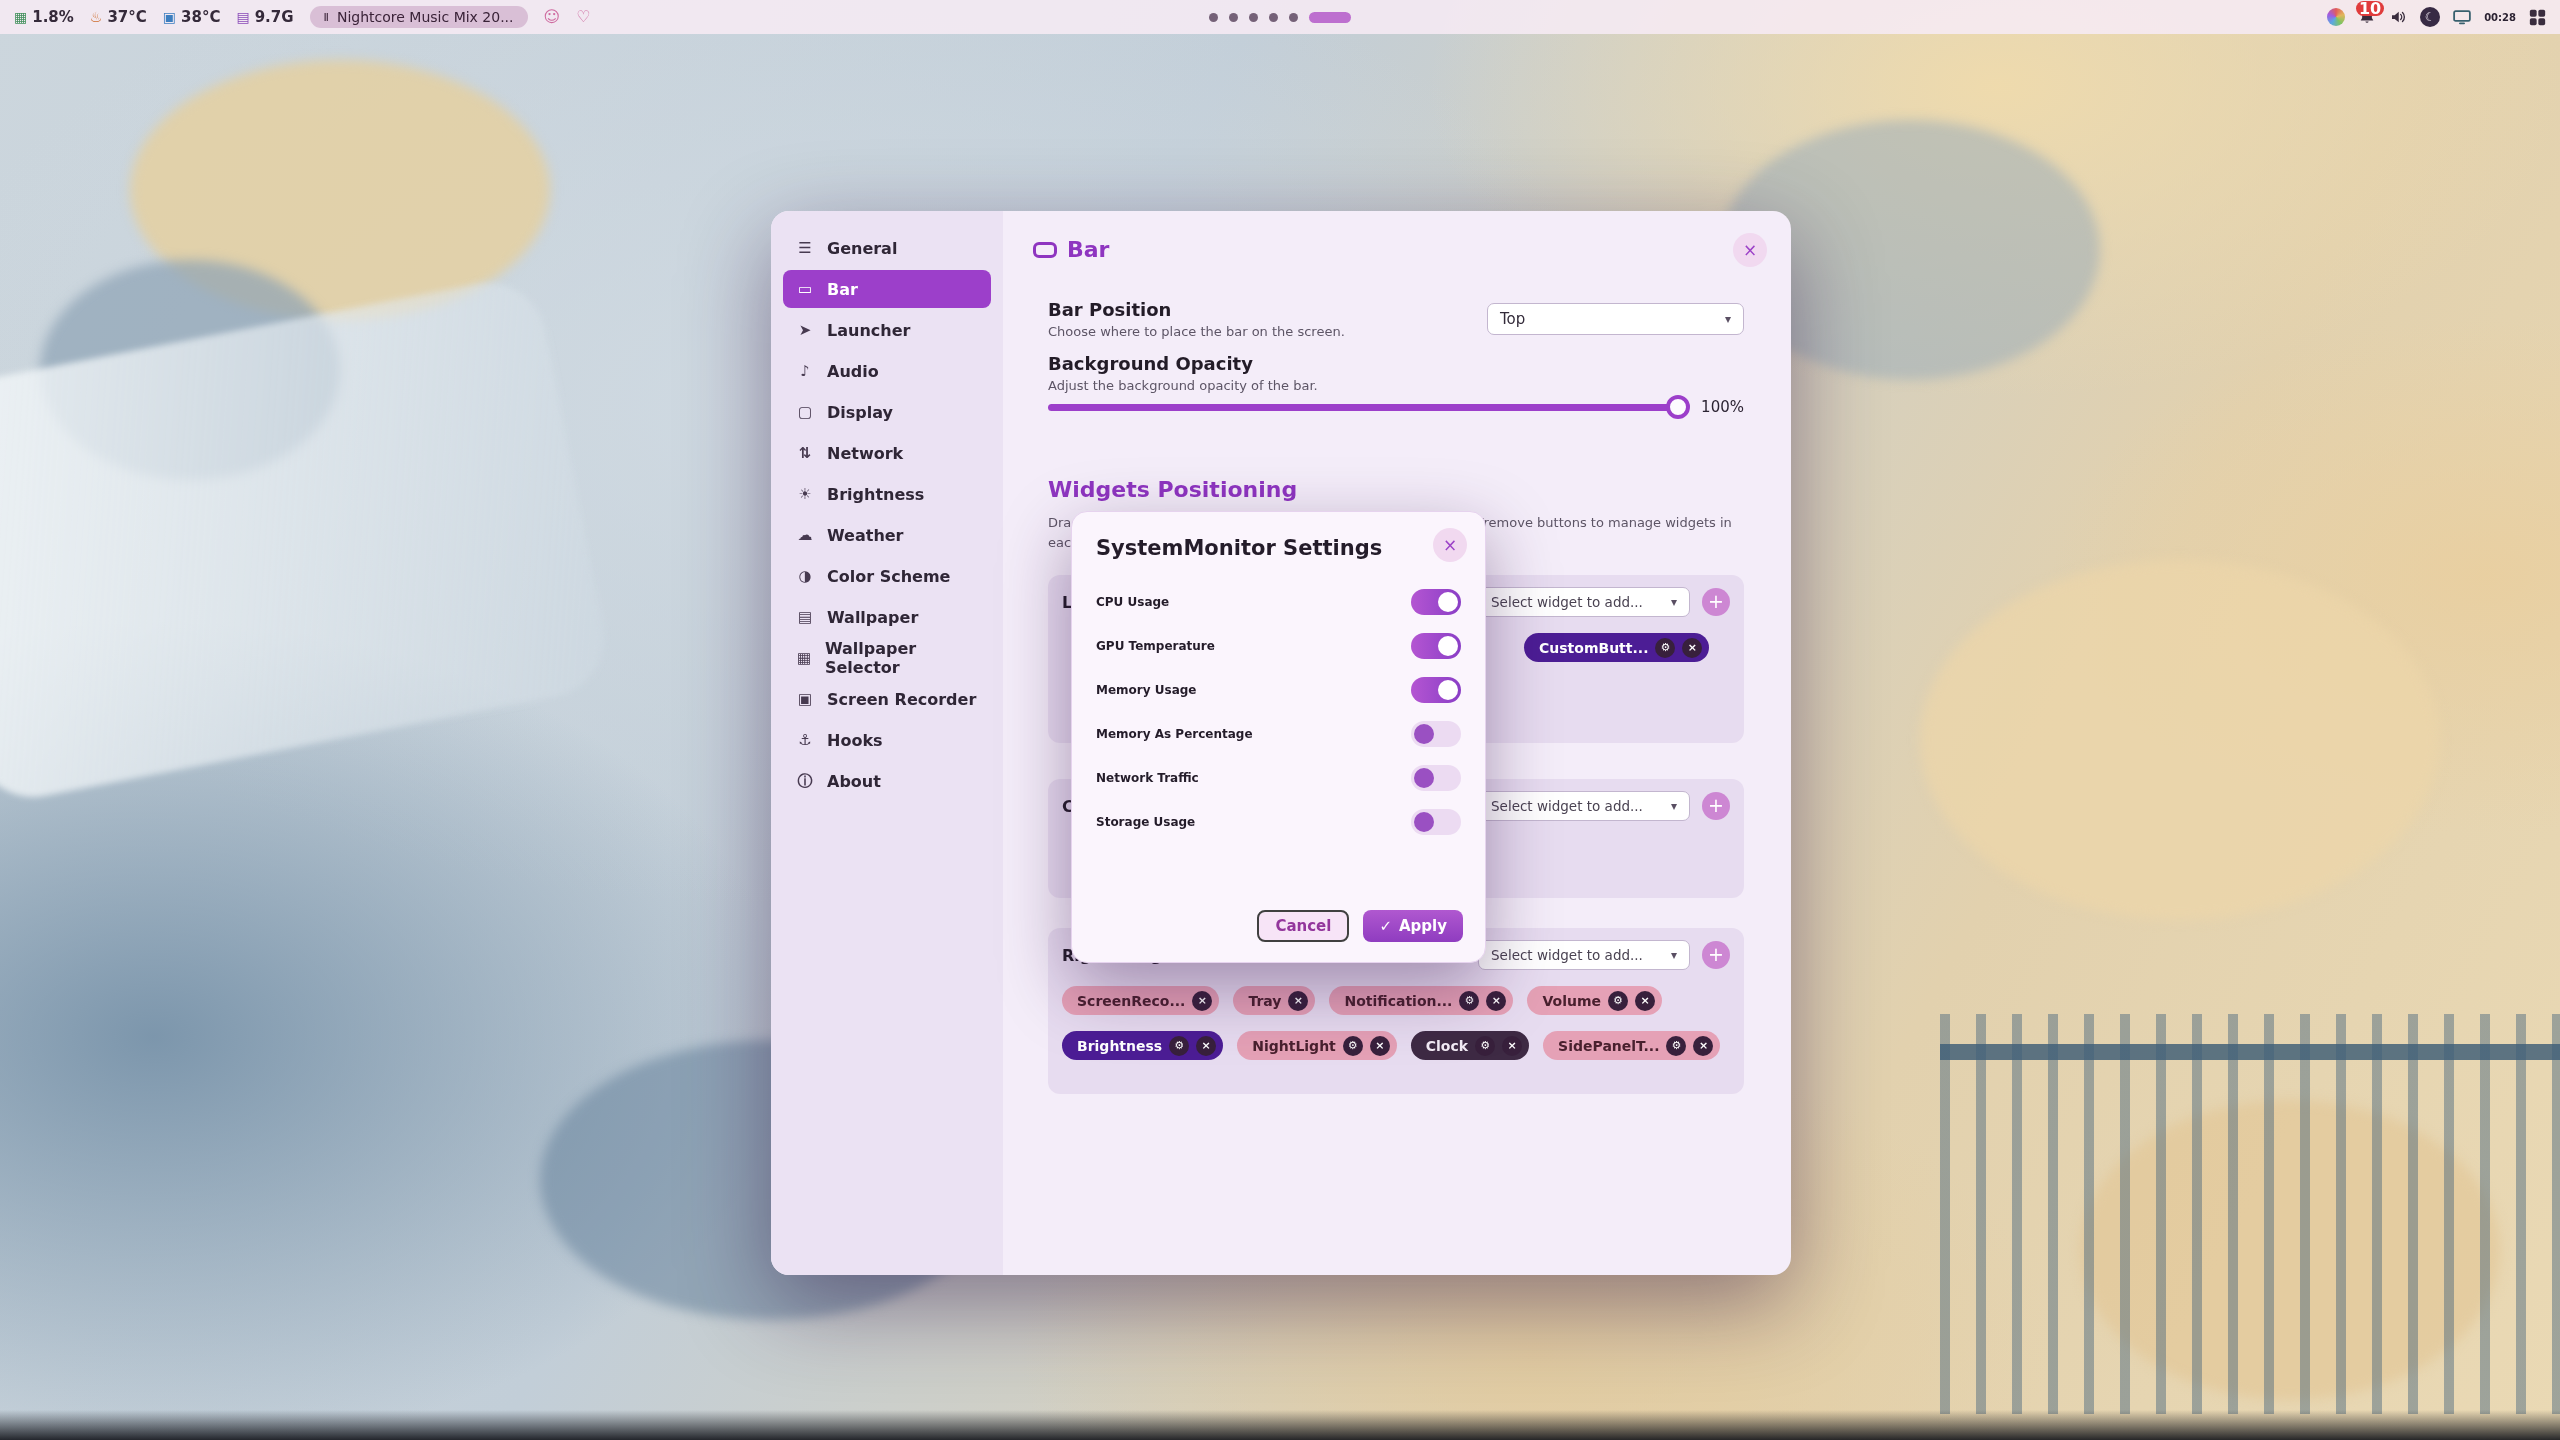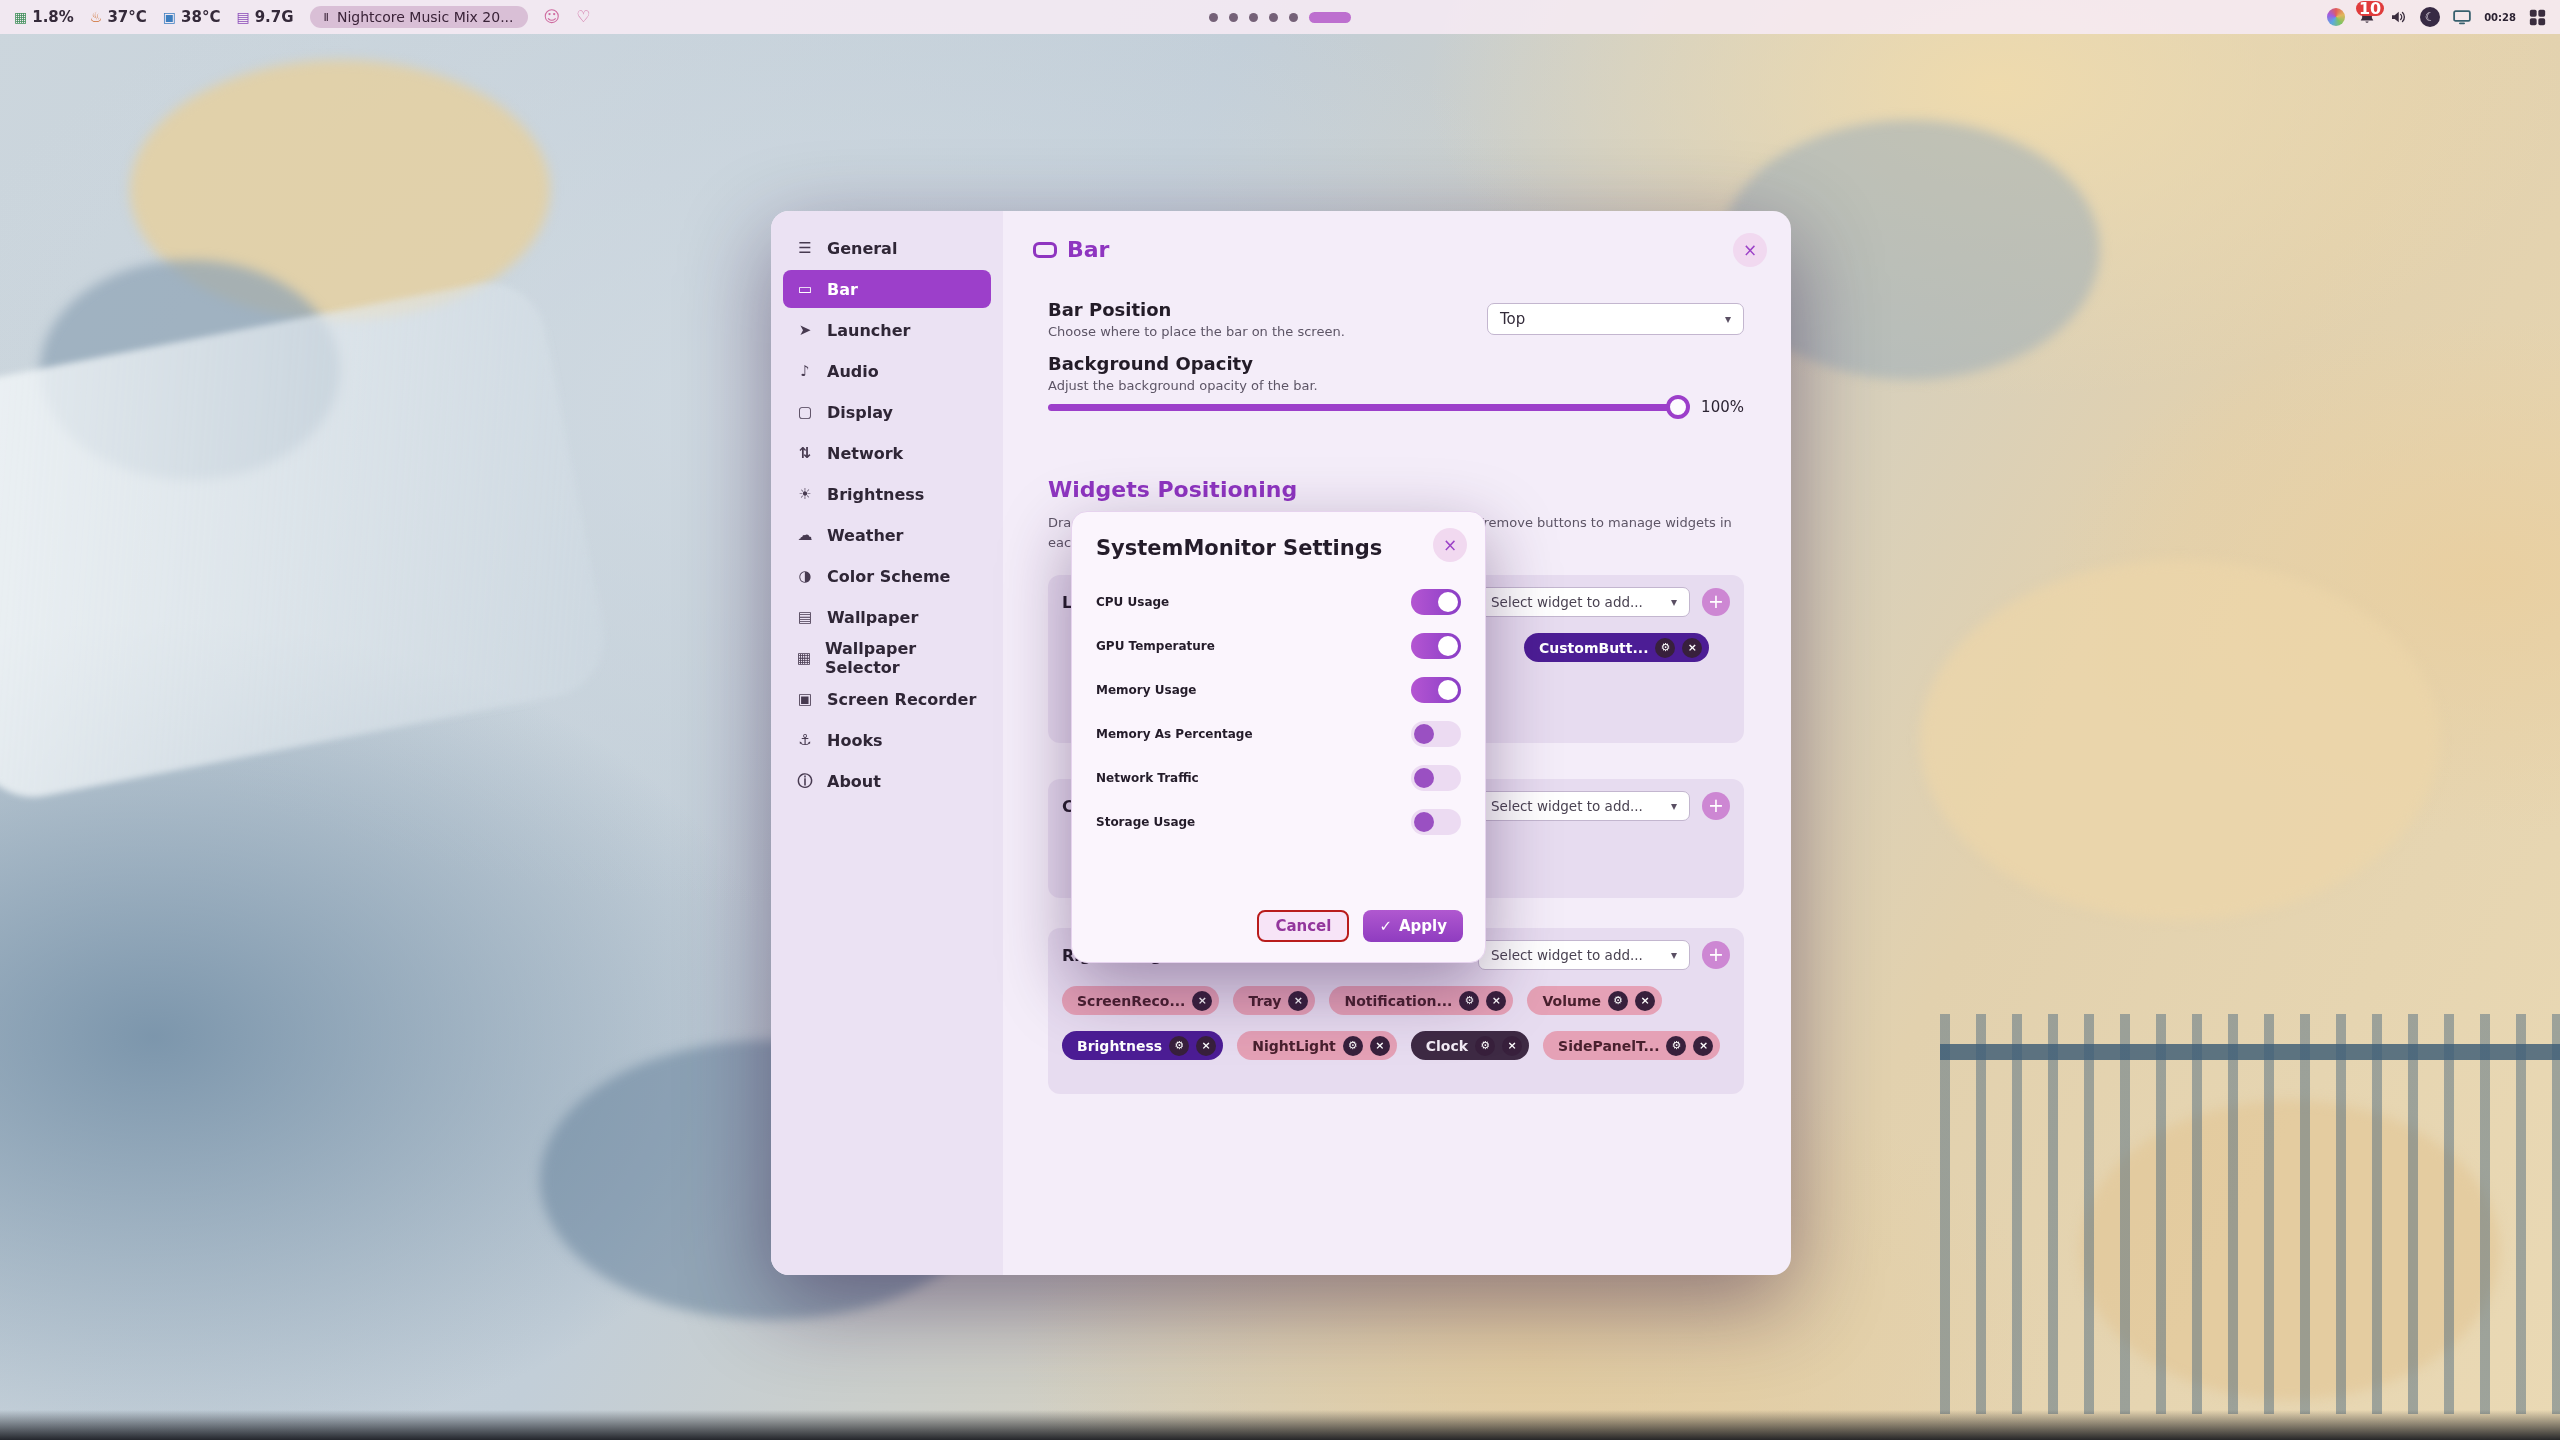--- a/index.html
+++ b/index.html
@@ -121,21 +121,21 @@
   .toggle-label{font-size:12px;color:#241c2a;font-weight:bold}
   .switch{position:relative;width:50px;height:26px;border-radius:13px}
   .switch.on{background:linear-gradient(90deg,#b455d2,#8a3ec6)}
   .switch.off{background:#ecdbf2}
   .switch .sk{position:absolute;top:3px;width:20px;height:20px;border-radius:50%}
   .switch.on .sk{right:3px;background:#fff}
   .switch.off .sk{left:3px;background:#9a50c2}
   .modal-btns{position:absolute;right:22px;bottom:20px;display:flex;gap:14px}
   .btn{height:32px;border-radius:8px;display:flex;align-items:center;justify-content:center;
      font-size:15px;font-weight:bold;padding:0 16px}
-  .btn-cancel{background:#f7e4f7;border:2px solid #b91c1c;color:#93369c;box-sizing:border-box}
+  .btn-cancel{background:#f7e4f7;border:2px solid #404040;color:#93369c;box-sizing:border-box}
   .btn-apply{background:linear-gradient(180deg,#b058d0,#8f3cc0);color:#fff;gap:7px}
 </style>
 </head>
 <body>
 
 <div class="wallpaper">
   <div class="blob b1"></div>
   <div class="blob b2"></div>
   <div class="blob b3"></div>
   <div class="blob b4"></div>

